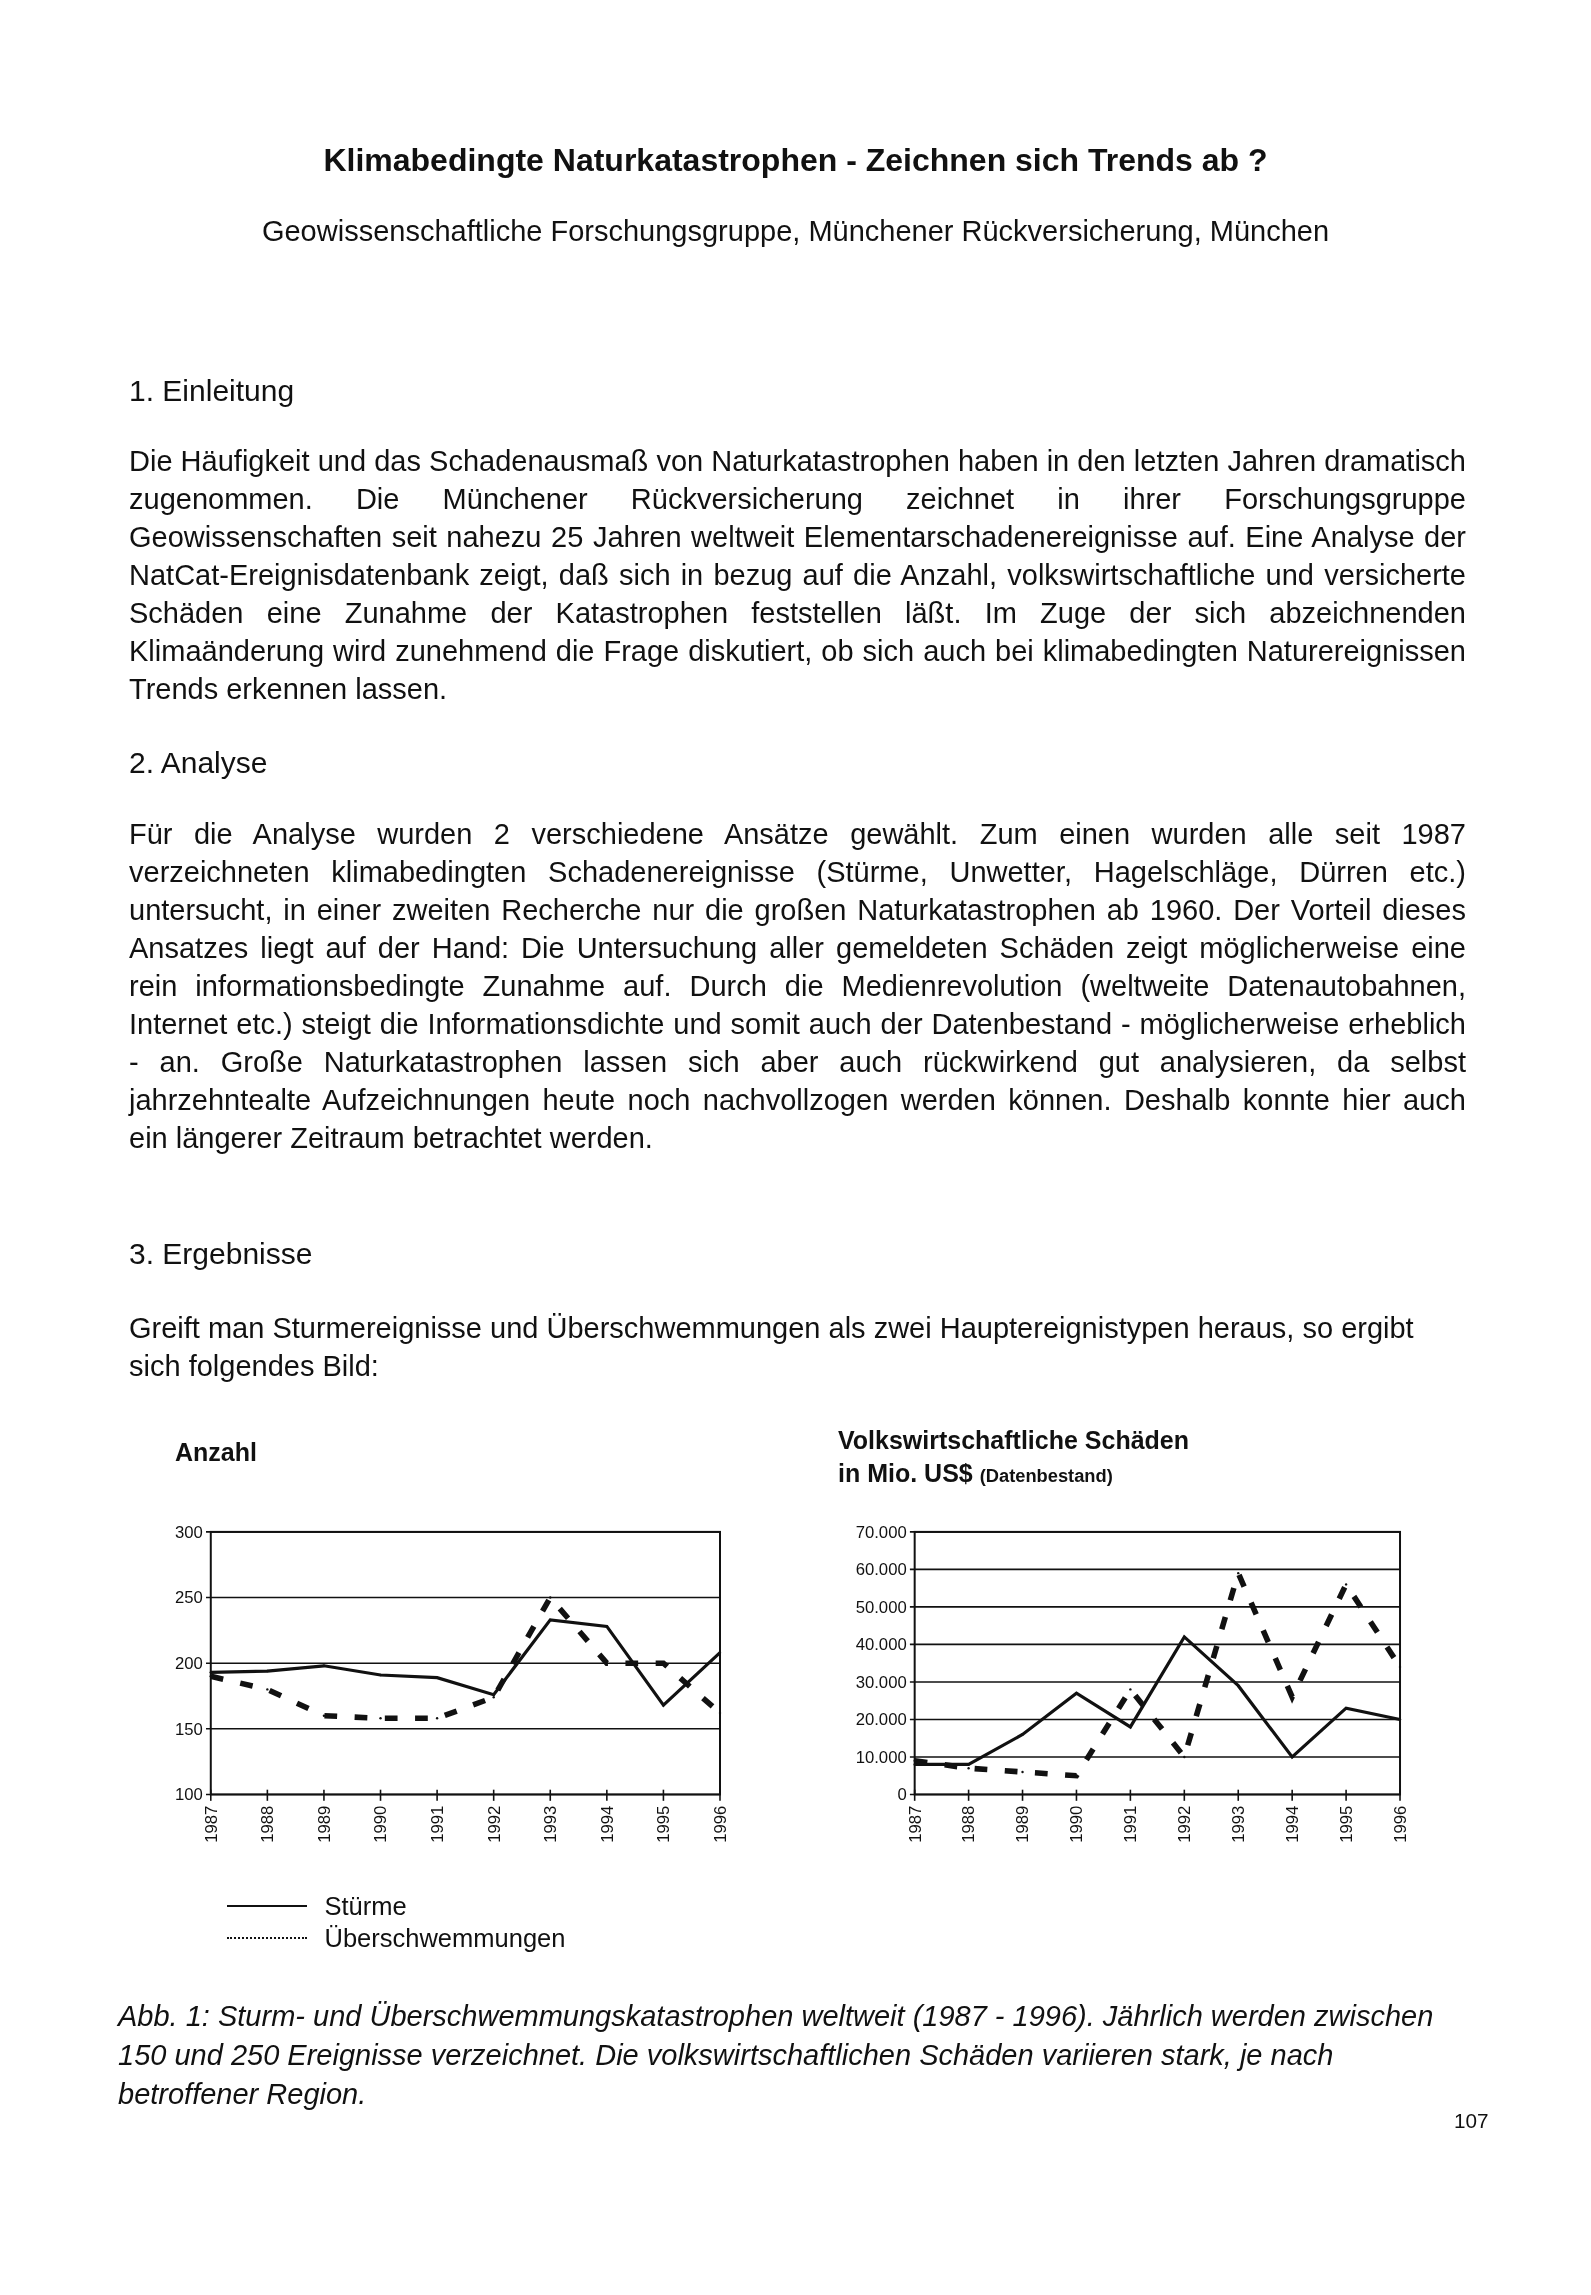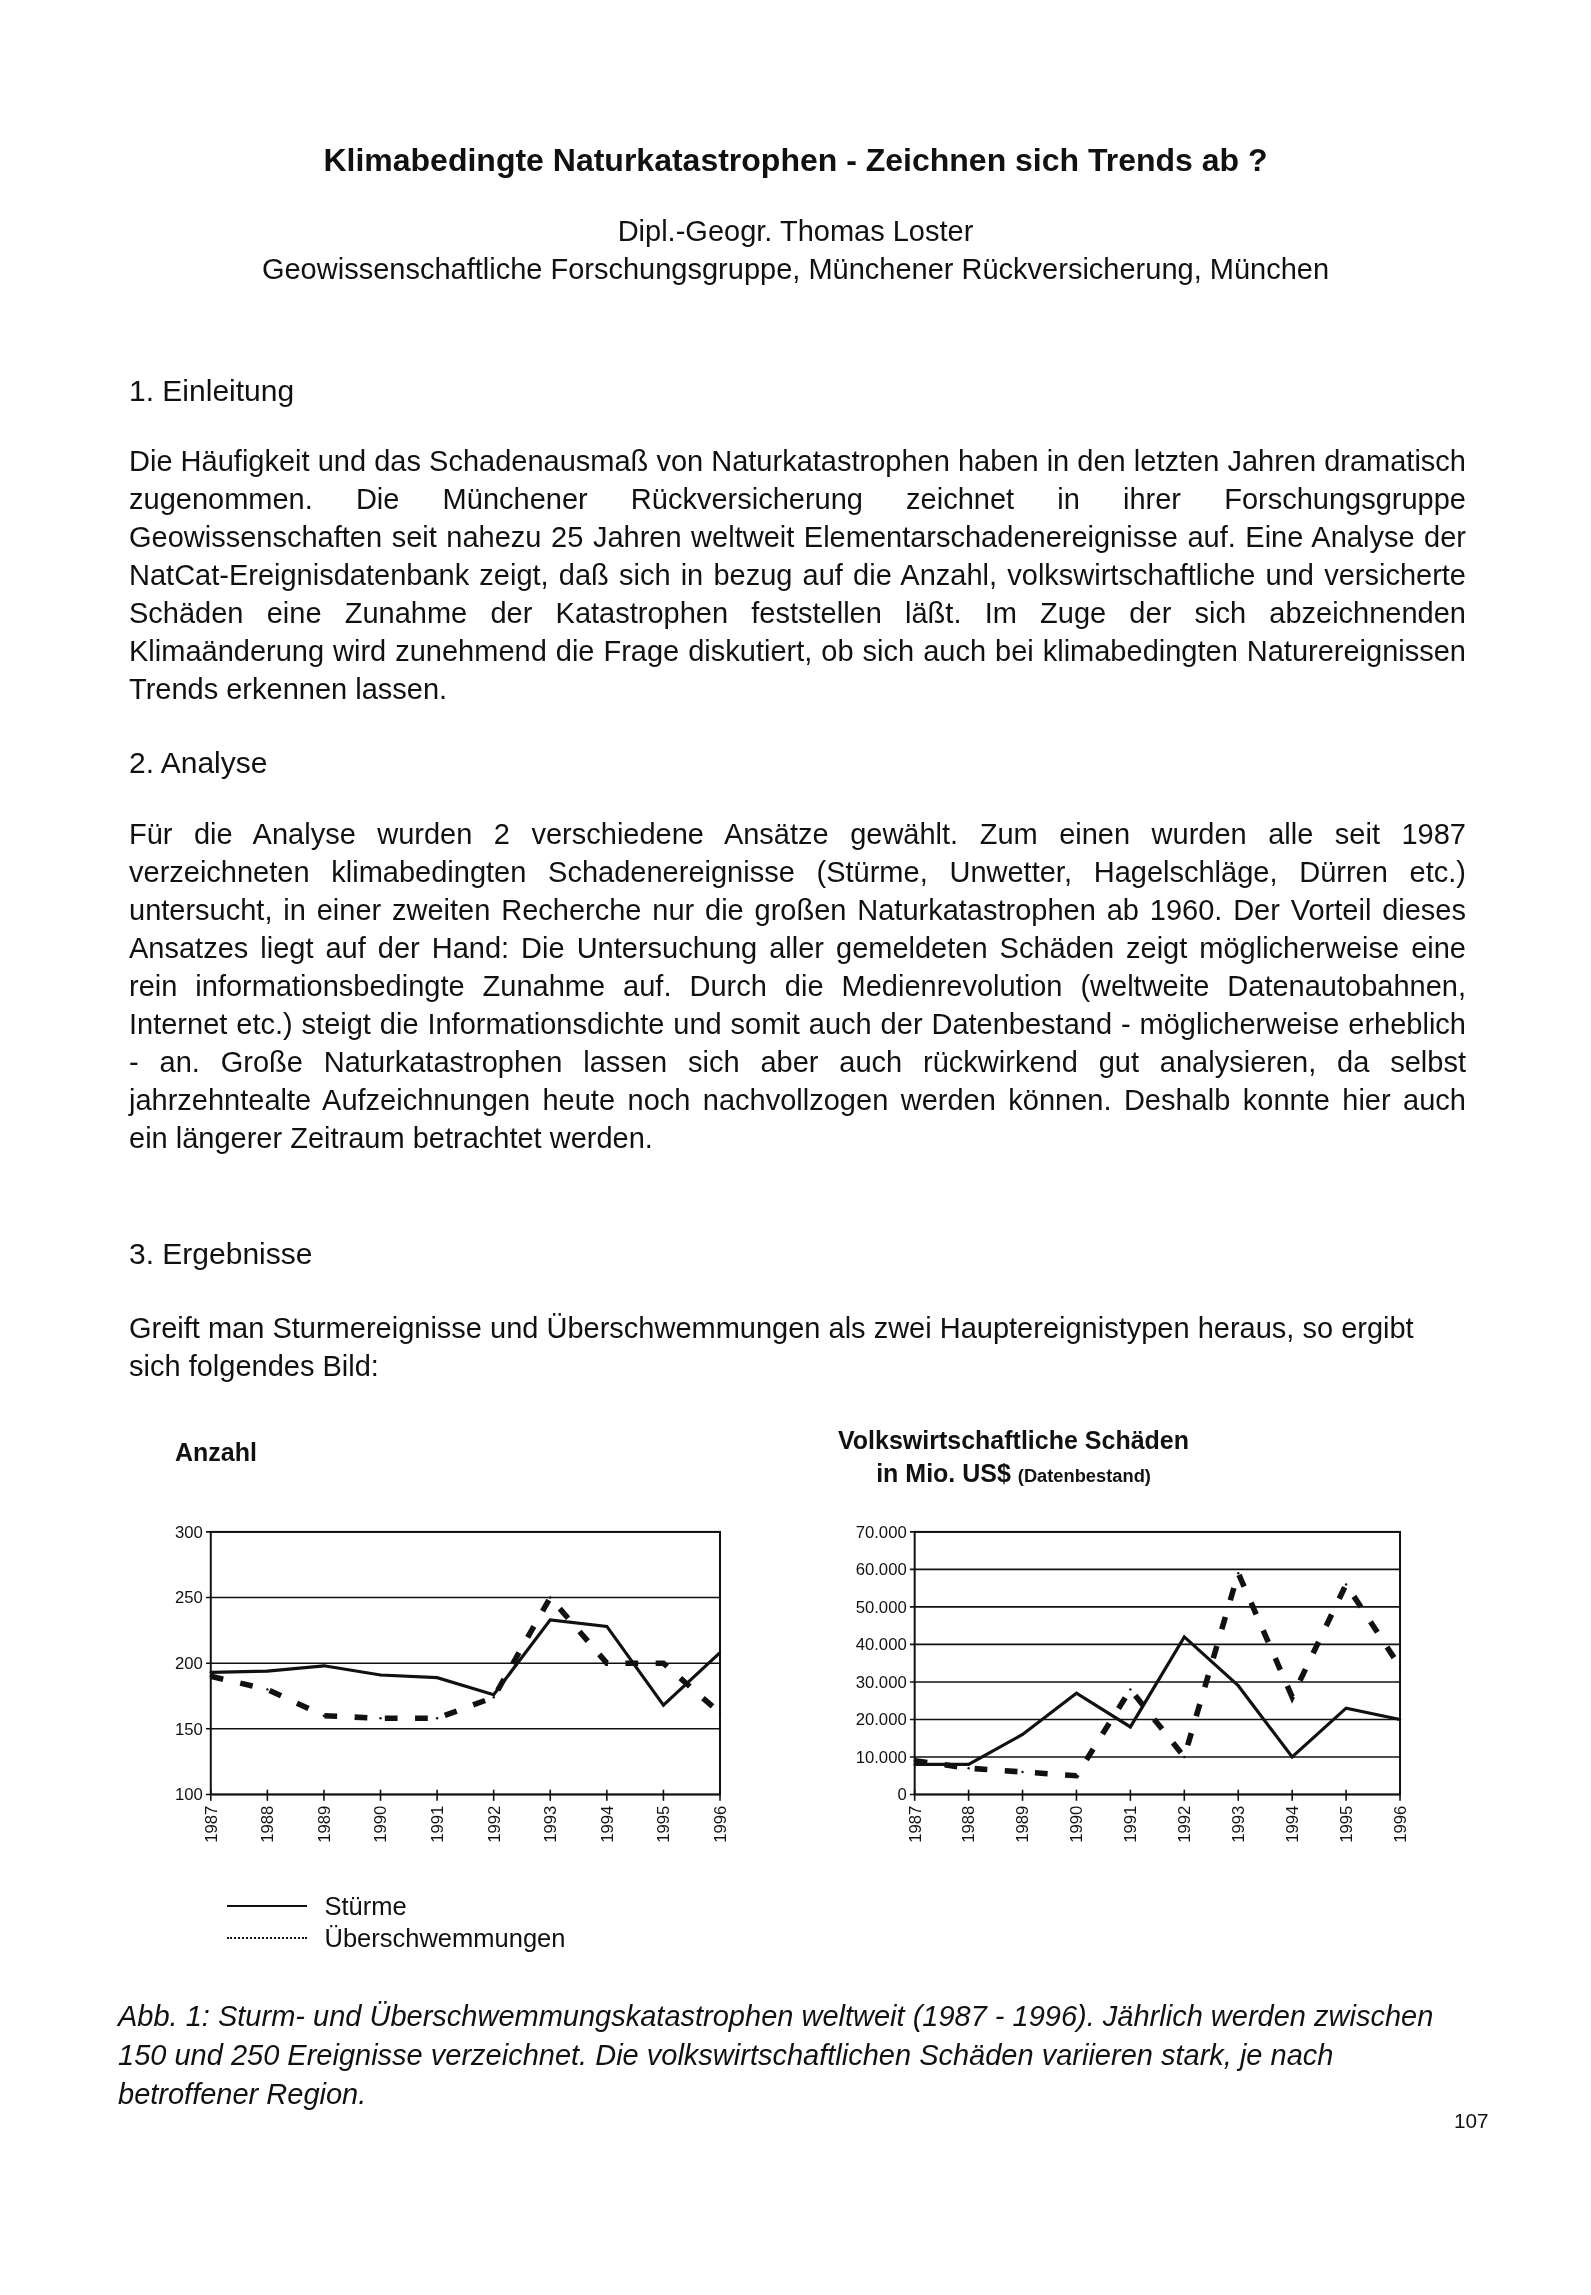--- a/index.html
+++ b/index.html
@@ -1,35 +1,34 @@
 <!DOCTYPE html>
 <html style="font-size:12.7px"><head>
 <meta charset="utf-8">
 <style>
   html,body{margin:0;padding:0;background:#fff;}
   body{width:1591px;height:2295px;position:relative;font-family:"Liberation Sans",sans-serif;color:#111;}
   .title{position:absolute;left:0;width:1591px;top:142px;text-align:center;font-weight:bold;font-size:32px;}
   .author{position:absolute;left:0;width:1591px;top:212px;text-align:center;font-size:29px;line-height:38px;}
   .h{position:absolute;left:129px;font-weight:normal;font-size:30px;}
   .p{position:absolute;left:129px;width:1337px;font-size:29px;line-height:38px;text-align:justify;}
-  .ctitle{position:absolute;font-weight:bold;font-size:25px;line-height:33px;text-align:center;}
+  .ctitle{position:absolute;font-weight:bold;font-size:25px;line-height:33px;}
   .ctitle small{font-size:18.3px;}
   svg text{font-family:"Liberation Sans",sans-serif;}
   .legend{position:absolute;left:227px;top:1890px;font-size:25.5px;line-height:32px;}
   .legend .row{display:flex;align-items:center;gap:17.5px;}
   .swatch{width:80px;height:0;}
   .caption{position:absolute;left:118px;width:1337px;top:1997px;font-size:29px;line-height:39px;font-style:italic;}
   .pageno{position:absolute;left:1454px;top:2109px;font-size:20.7px;}
 </style>
 </head>
 <body>
 
 <div class="title">Klimabedingte Naturkatastrophen - Zeichnen sich Trends ab ?</div>
 <div class="author">
-  <div>Dipl.-Geogr. Thomas Loster</div>
   <div>Geowissenschaftliche Forschungsgruppe, Münchener Rückversicherung, München</div>
 </div>
 
 <div class="h" style="top:374px">1. Einleitung</div>
 <div class="p" style="top:442px">Die Häufigkeit und das Schadenausmaß von Naturkatastrophen haben in den letzten Jahren dramatisch zugenommen. Die Münchener Rückversicherung zeichnet in ihrer Forschungsgruppe Geowissenschaften seit nahezu 25 Jahren weltweit Elementarschadenereignisse auf. Eine Analyse der NatCat-Ereignisdatenbank zeigt, daß sich in bezug auf die Anzahl, volkswirtschaftliche und versicherte Schäden eine Zunahme der Katastrophen feststellen läßt. Im Zuge der sich abzeichnenden Klimaänderung wird zunehmend die Frage diskutiert, ob sich auch bei klimabedingten Naturereignissen Trends erkennen lassen.</div>
 
 <div class="h" style="top:746px">2. Analyse</div>
 <div class="p" style="top:815px">Für die Analyse wurden 2 verschiedene Ansätze gewählt. Zum einen wurden alle seit 1987 verzeichneten klimabedingten Schadenereignisse (Stürme, Unwetter, Hagelschläge, Dürren etc.) untersucht, in einer zweiten Recherche nur die großen Naturkatastrophen ab 1960. Der Vorteil dieses Ansatzes liegt auf der Hand: Die Untersuchung aller gemeldeten Schäden zeigt möglicherweise eine rein informationsbedingte Zunahme auf. Durch die Medienrevolution (weltweite Datenautobahnen, Internet etc.) steigt die Informationsdichte und somit auch der Datenbestand - möglicherweise erheblich - an. Große Naturkatastrophen lassen sich aber auch rückwirkend gut analysieren, da selbst jahrzehntealte Aufzeichnungen heute noch nachvollzogen werden können. Deshalb konnte hier auch ein längerer Zeitraum betrachtet werden.</div>
 
 <div class="h" style="top:1237px">3. Ergebnisse</div>

